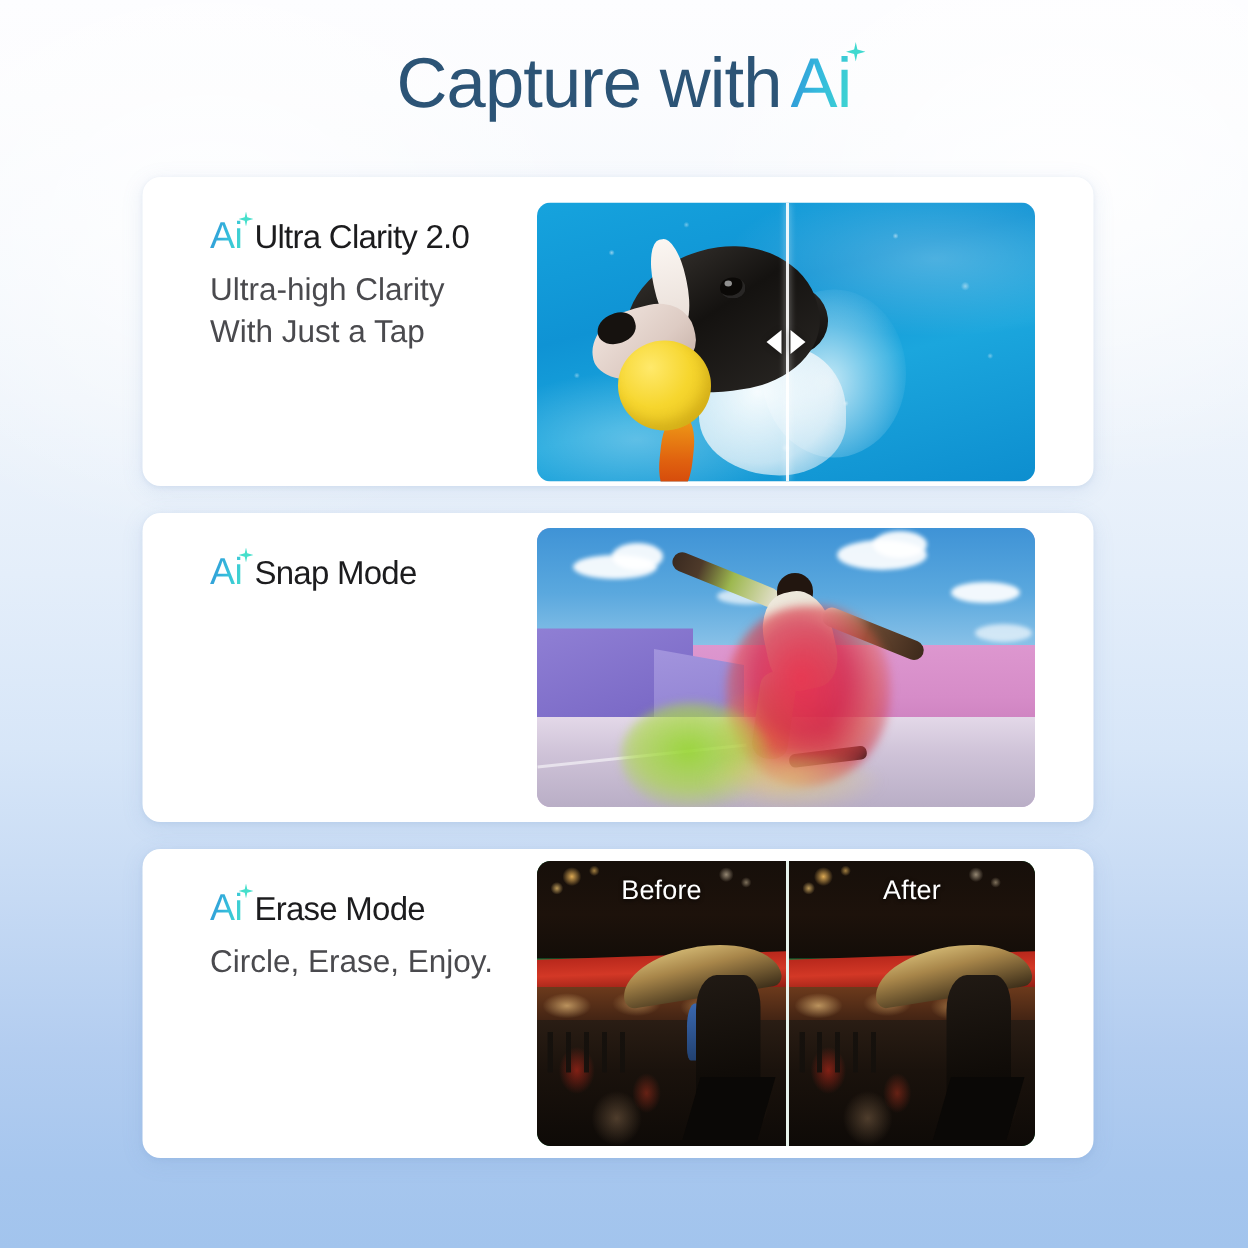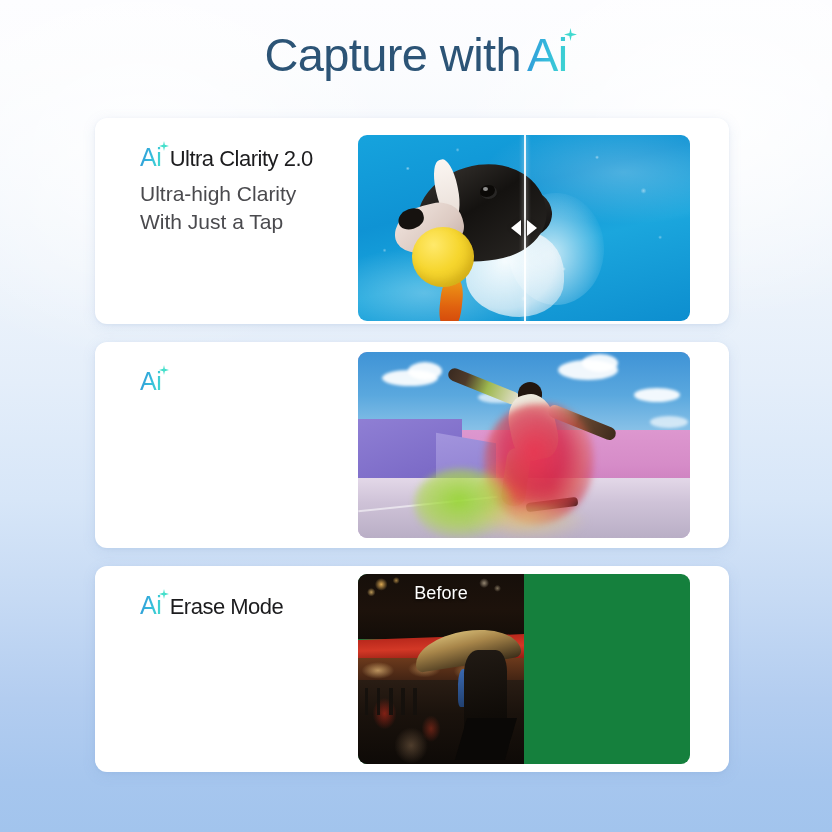--- a/index.html
+++ b/index.html
@@ -596,20 +596,21 @@
 
     <div class="card card-2">
       <div class="card-text">
         <div class="card-title-row">
           <span class="badge-ai">
             <span>Ai</span>
             <svg class="spark" viewBox="0 0 12 12" aria-hidden="true">
                 <path d="M6 0 L7 4.6 L12 6 L7 7.4 L6 12 L5 7.4 L0 6 L5 4.6 Z" fill="currentColor"></path>
               </svg>
           </span>
+          <span class="card-title">Snap Mode</span>
         </div>
       </div>
 
       <div class="card-media">
         <div class="img-skate">
           <div class="sky"></div>
           <div class="cloud c1"></div>
           <div class="cloud c2"></div>
           <div class="cloud c3"></div>
           <div class="cloud c4"></div>
@@ -639,20 +640,21 @@
       <div class="card-text">
         <div class="card-title-row">
           <span class="badge-ai">
             <span>Ai</span>
             <svg class="spark" viewBox="0 0 12 12" aria-hidden="true">
                 <path d="M6 0 L7 4.6 L12 6 L7 7.4 L6 12 L5 7.4 L0 6 L5 4.6 Z" fill="currentColor"></path>
               </svg>
           </span>
           <span class="card-title">Erase Mode</span>
         </div>
+        <div class="card-sub">Circle, Erase, Enjoy.</div>
       </div>
 
       <div class="card-media">
         <div class="img-street">
 
           <div class="half">
             <div class="st-top"></div>
             <div class="st-lights"></div>
             <div class="st-awning"></div>
             <div class="st-shop"></div>
@@ -660,19 +662,33 @@
             <div class="st-ground"></div>
             <div class="st-refl"></div>
             <div class="st-rail"></div>
             <div class="st-blue-person"></div>
             <div class="st-umbrella"></div>
             <div class="st-person"></div>
             <div class="st-person-leg"></div>
             <span class="before-label">Before</span>
           </div>
 
+          <div class="half">
+            <div class="st-top"></div>
+            <div class="st-lights"></div>
+            <div class="st-awning"></div>
+            <div class="st-shop"></div>
+            <div class="st-shop-glow"></div>
+            <div class="st-ground"></div>
+            <div class="st-refl"></div>
+            <div class="st-rail"></div>
+            <div class="st-umbrella"></div>
+            <div class="st-person"></div>
+            <div class="st-person-leg"></div>
+            <span class="after-label">After</span>
+          </div>
 
         </div>
       </div>
     </div>
 
   </div>
 </div>
 
 </body></html>

